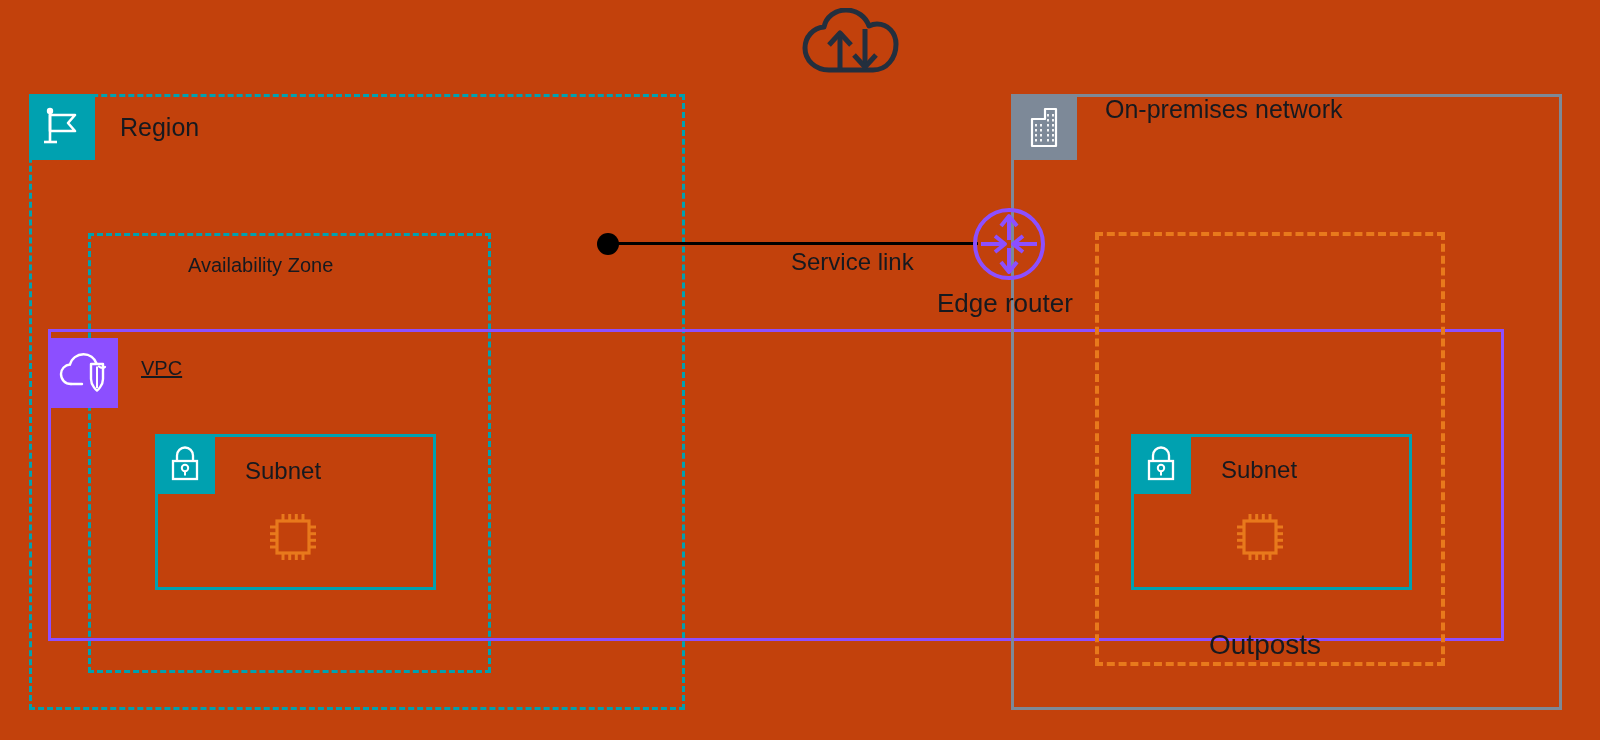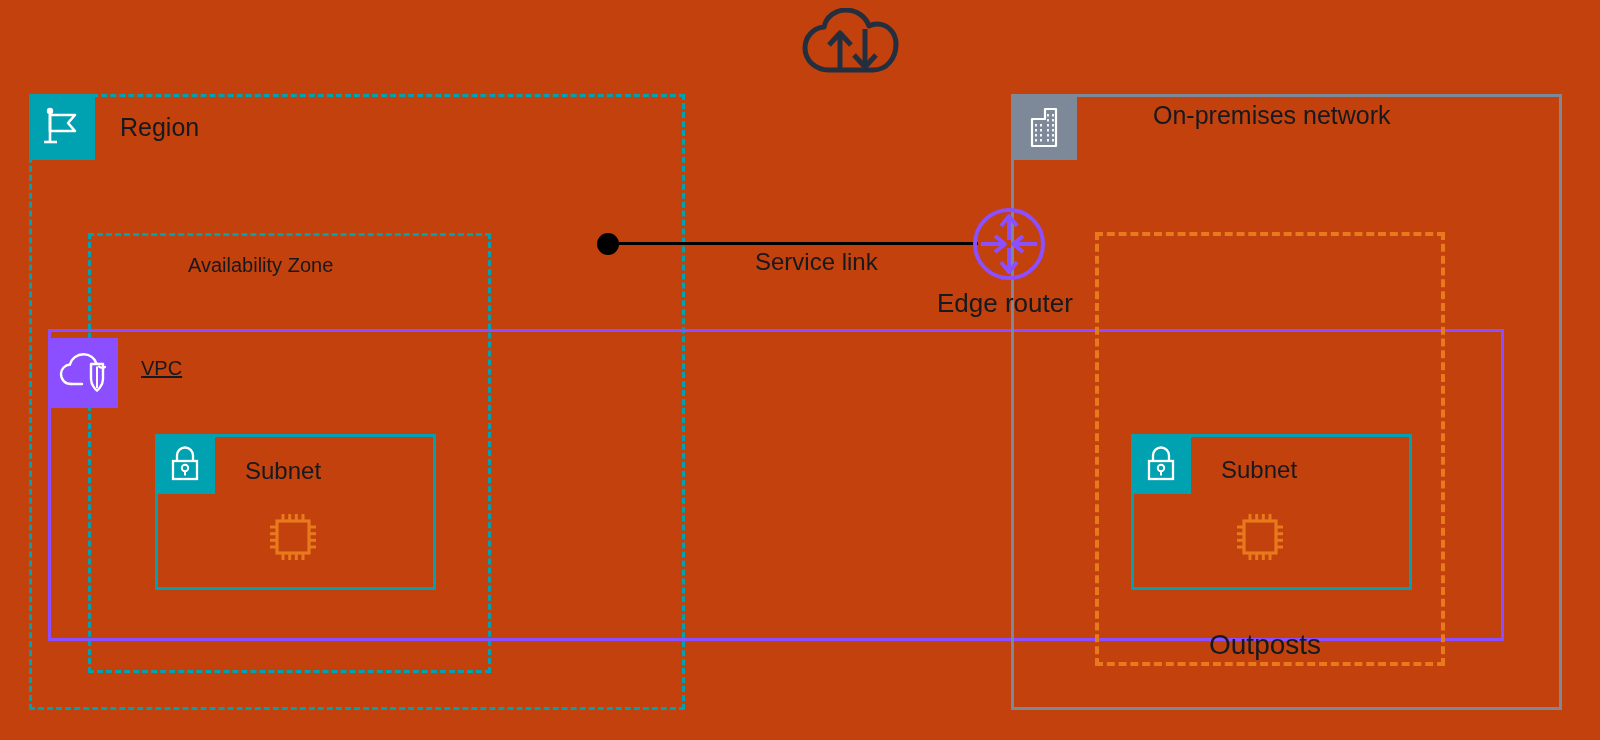--- a/index.html
+++ b/index.html
@@ -64,21 +64,21 @@
     color: #16191f;
     white-space: nowrap;
     line-height: 1;
   }
   .label-region   { font-size: 25px; }
   .label-az       { font-size: 20px; }
   .label-vpc      { font-size: 20px; text-decoration: underline; }
   .label-subnet   { font-size: 24px; }
   .label-onprem   { font-size: 25px; }
   .label-outposts { font-size: 28px; }
-  .label-link     { font-size: 24px; }
+  .label-link     { font-size: 24px; margin-left: 36px; }
   .label-router   { font-size: 26px; margin-top: 7px; }
 
   
   .free-icon { position: absolute; }
 
   
   .link-line {
     position: absolute;
     background: #000000;
     height: 3px;
@@ -187,21 +187,21 @@
       <path d="M6 41 L6 14 L19 14 L19 4 L30 4 L30 41 Z" fill="none" stroke="#ffffff" stroke-width="2.2" stroke-linejoin="round"></path>
       <g stroke="#ffffff" stroke-width="1.8" stroke-dasharray="2.4 2.6">
         <line x1="10" y1="19" x2="10" y2="37"></line>
         <line x1="15" y1="19" x2="15" y2="37"></line>
         <line x1="22" y1="9" x2="22" y2="37"></line>
         <line x1="27" y1="9" x2="27" y2="37"></line>
       </g>
     </svg>
   </div>
 
-  <div class="label label-onprem" style="left:1105px; top:103px;margin-left:48px;">On-premises network</div>
+  <div class="label label-onprem" style="left:1105px; top:97px;">On-premises network</div>
 
   <div class="box box-outposts" style="left:1095px; top:232px; width:350px; height:434px;"></div>
 
   <div class="label label-outposts" style="left:1209px; top:631px;">Outposts</div>
 
   <div class="box box-subnet" style="left:1131px; top:434px; width:281px; height:156px;"></div>
 
   <div class="badge badge-subnet" style="left:1131px; top:434px; width:60px; height:60px;">
     <svg width="34" height="38" viewBox="0 0 34 38">
       <path d="M9 16 L9 10.5 C9 6 12.5 2.5 17 2.5 C21.5 2.5 25 6 25 10.5 L25 16" fill="none" stroke="#ffffff" stroke-width="2.3"></path>

